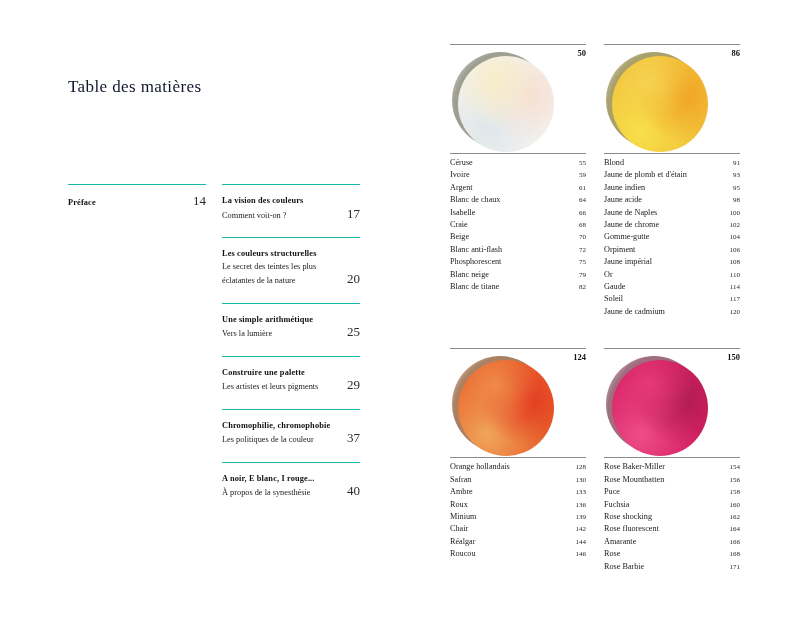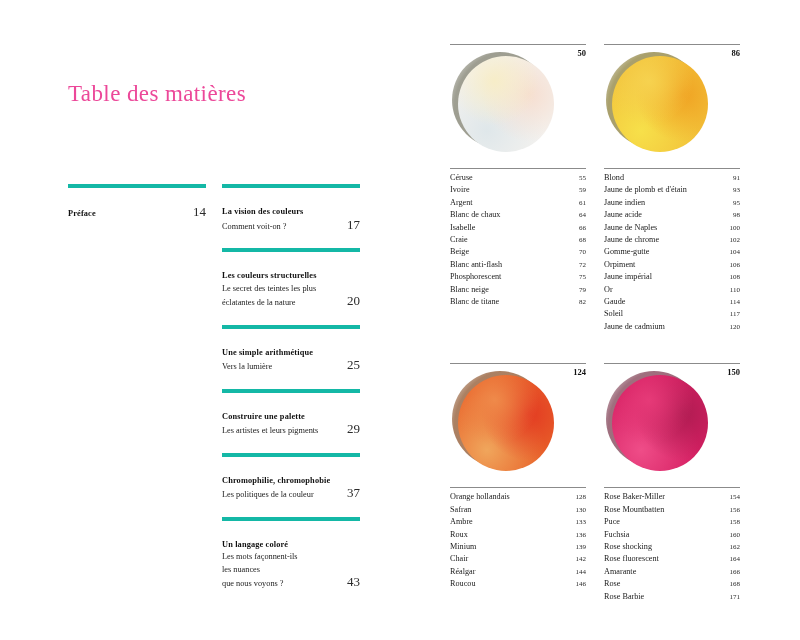--- a/index.html
+++ b/index.html
@@ -14,44 +14,44 @@
     font-family: "Liberation Serif", "DejaVu Serif", serif;
     color: #1b1b1b;
     overflow: hidden;
   }
 
   
   #page-title {
     position: absolute;
     left: 68px;
     top: 66px;
-    font-size: 23px;
+    font-size: 17px;
     font-weight: 400;
     letter-spacing: 0.4px;
-    color: #ec4899;
+    color: #0f172a;
     white-space: nowrap;
   }
 
   
   #toc-columns {
     position: absolute;
     left: 68px;
     top: 184px;
     width: 292px;
     display: flex;
     gap: 16px;
   }
   .toc-col {
     width: 138px;
     flex: 0 0 138px;
   }
 
   .toc-entry {
-    border-top: 4px solid #14b8a6;
-    padding-top: 18px;
+    border-top: 1px solid #14b8a6;
+    padding-top: 10px;
     margin-bottom: 15px;
   }
   .toc-entry-title {
     font-size: 8.3px;
     font-weight: bold;
     line-height: 12.5px;
     letter-spacing: 0.15px;
     color: #111111;
   }
   .toc-line {
@@ -87,21 +87,21 @@
     display: grid;
     grid-template-columns: 136px 136px;
     grid-template-rows: auto auto;
     column-gap: 18px;
     row-gap: 30px;
   }
   .swatch-block { width: 136px; }
 
   .swatch-head {
     border-top: 1px solid #8b8b8b;
-    padding-top: 17px;
+    padding-top: 2px;
     height: 104px;
     position: relative;
   }
   .swatch-startpage {
     position: absolute;
     right: 0;
     top: 3px;
     font-size: 8.5px;
     font-weight: bold;
     color: #111;
@@ -203,26 +203,24 @@
         </div>
       </div>
       <div class="toc-entry">
         <div class="toc-entry-title">Chromophilie, chromophobie</div>
         <div class="toc-line">
           <span class="lbl">Les politiques de la couleur</span>
           <span class="pg">37</span>
         </div>
       </div>
       <div class="toc-entry">
-        <div class="toc-entry-title">Un langage coloré</div>
-        <div class="toc-sub">Les mots façonnent-ils</div>
-        <div class="toc-sub">les nuances</div>
-        <div class="toc-line">
-          <span class="lbl">que nous voyons ?</span>
-          <span class="pg">43</span>
+        <div class="toc-entry-title">A noir, E blanc, I rouge...</div>
+        <div class="toc-line">
+          <span class="lbl">À propos de la synesthésie</span>
+          <span class="pg">40</span>
         </div>
       </div>
     </div>
 </div>
 
 <div id="swatch-grid">
     <div class="swatch-block">
       <div class="swatch-head">
         <div class="swatch-startpage">50</div>
         <div class="sphere-wrap">

